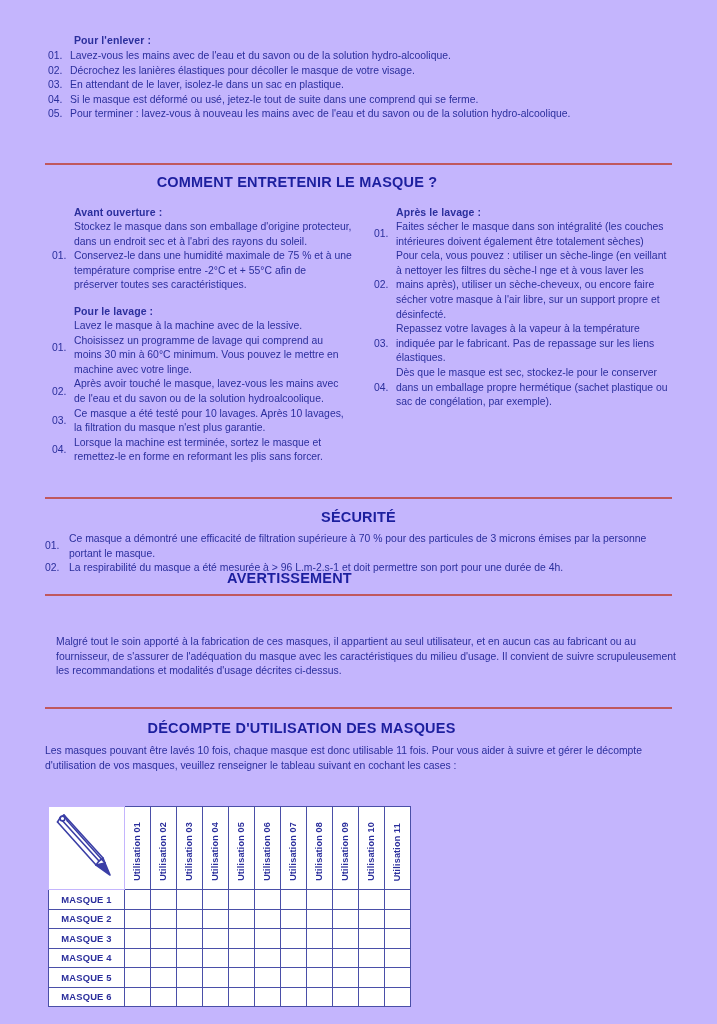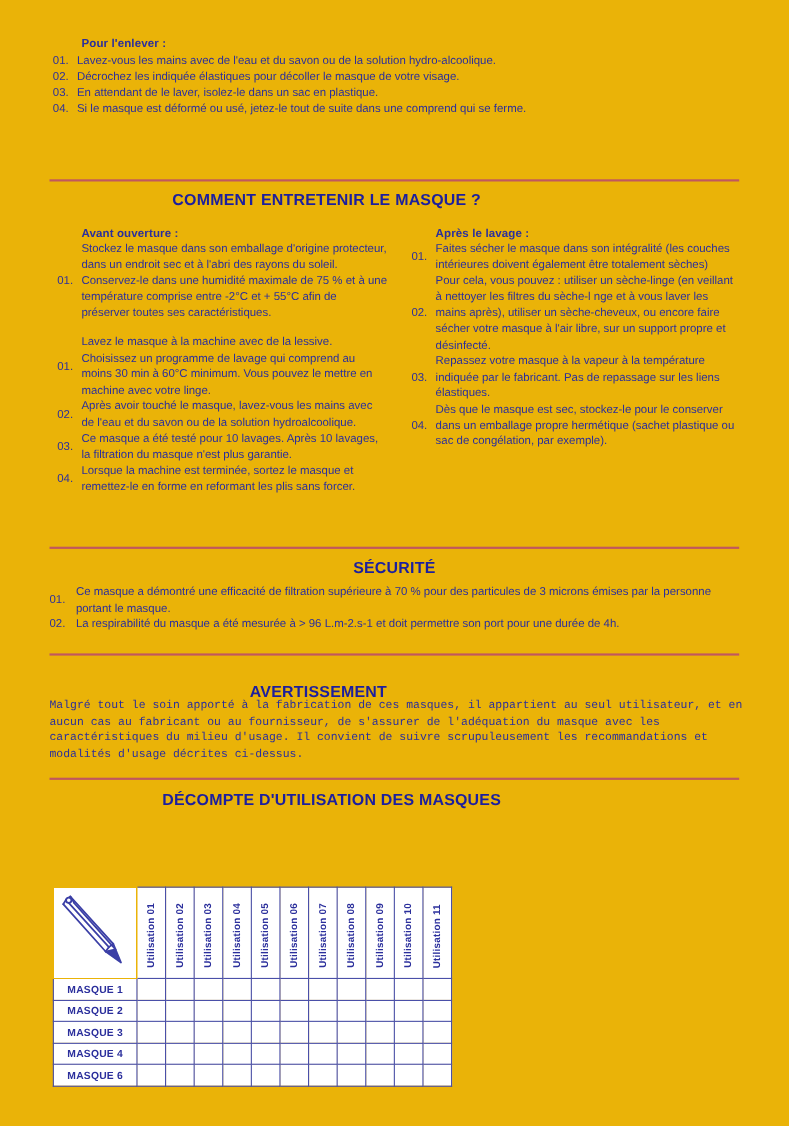--- a/index.html
+++ b/index.html
@@ -4,21 +4,21 @@
 <style>
   html, body {
     margin: 0;
     padding: 0;
     background: #ffffff;
   }
   .page {
     position: relative;
     width: 717px;
     height: 1024px;
-    background: #eab308;
+    background: #c4b5fd;
     font-family: "Liberation Sans", sans-serif;
     color: #2b2f9c;
     overflow: hidden;
   }
 
   
   .sub-head {
     font-size: 10.5px;
     font-weight: bold;
     color: #2b2f9c;
@@ -86,22 +86,22 @@
   #col-left  { left: 52px;  top: 206px; width: 300px; }
   #col-right { left: 374px; top: 206px; width: 300px; }
   .col .sub-head { margin-left: 22px; }
   .col .group + .group { margin-top: 12px; }
 
   #div-2 { top: 497px; }
   #title-securite { left: 0; top: 509px; width: 717px; }
   #block-securite { left: 45px; top: 532px; width: 630px; }
 
   #div-3 { top: 594px; }
-  #title-avert { left: 0; top: 622px; width: 579px; }
-  #block-avert { left: 45px; top: 635px; width: 632px; font-family: Liberation Mono, monospace; }
+  #title-avert { left: 0; top: 570px; width: 579px; }
+  #block-avert { left: 56px; top: 635px; width: 632px; }
 
   #div-4 { top: 707px; }
   #title-decompte { left: 0; top: 720px; width: 603px; }
   #block-decompte-intro { left: 45px; top: 744px; width: 632px; }
 
   
   #table-wrap { left: 48px; top: 806px; }
   table.usage-table {
     border-collapse: collapse;
     table-layout: fixed;
@@ -163,29 +163,33 @@
 
   <div class="block" id="block-enlever">
     <div class="sub-head">Pour l'enlever :</div>
     <ol class="num-list">
       <li>
         <span class="num">01.</span>
         <span class="txt">Lavez-vous les mains avec de l'eau et du savon ou de la solution hydro-alcoolique.</span>
       </li>
       <li>
         <span class="num">02.</span>
-        <span class="txt">Décrochez les indiquée élastiques pour décoller le masque de votre visage.</span>
+        <span class="txt">Décrochez les lanières élastiques pour décoller le masque de votre visage.</span>
       </li>
       <li>
         <span class="num">03.</span>
         <span class="txt">En attendant de le laver, isolez-le dans un sac en plastique.</span>
       </li>
       <li>
         <span class="num">04.</span>
         <span class="txt">Si le masque est déformé ou usé, jetez-le tout de suite dans une comprend qui se ferme.</span>
+      </li>
+      <li>
+        <span class="num">05.</span>
+        <span class="txt">Pour terminer : lavez-vous à nouveau les mains avec de l'eau et du savon ou de la solution hydro-alcoolique.</span>
       </li>
     </ol>
   </div>
 
   <div class="divider" id="div-1"></div>
 
   <div class="block" id="title-entretien">
     <div class="section-title">COMMENT ENTRETENIR LE MASQUE ?</div>
   </div>
 
@@ -195,20 +199,21 @@
       <div class="sub-head">Avant ouverture :</div>
       <ol class="num-list">
         <li>
           <span class="num">01.</span>
           <span class="txt">Stockez le masque dans son emballage d'origine protecteur, dans un endroit sec et à l'abri des rayons du soleil. Conservez-le dans une humidité maximale de 75 % et à une température comprise entre -2°C et + 55°C afin de préserver toutes ses caractéristiques.</span>
         </li>
       </ol>
     </div>
 
     <div class="group">
+      <div class="sub-head">Pour le lavage :</div>
       <ol class="num-list">
         <li>
           <span class="num">01.</span>
           <span class="txt">Lavez le masque à la machine avec de la lessive. Choisissez un programme de lavage qui comprend au moins 30 min à 60°C minimum. Vous pouvez le mettre en machine avec votre linge.</span>
         </li>
         <li>
           <span class="num">02.</span>
           <span class="txt">Après avoir touché le masque, lavez-vous les mains avec de l'eau et du savon ou de la solution hydroalcoolique.</span>
         </li>
         <li>
@@ -231,21 +236,21 @@
         <li>
           <span class="num">01.</span>
           <span class="txt">Faites sécher le masque dans son intégralité (les couches intérieures doivent également être totalement sèches)</span>
         </li>
         <li>
           <span class="num">02.</span>
           <span class="txt">Pour cela, vous pouvez : utiliser un sèche-linge (en veillant à nettoyer les filtres du sèche-l nge et à vous laver les mains après), utiliser un sèche-cheveux, ou encore faire sécher votre masque à l'air libre, sur un support propre et désinfecté.</span>
         </li>
         <li>
           <span class="num">03.</span>
-          <span class="txt">Repassez votre masque à la vapeur à la température indiquée par le fabricant. Pas de repassage sur les liens élastiques.</span>
+          <span class="txt">Repassez votre lavages à la vapeur à la température indiquée par le fabricant. Pas de repassage sur les liens élastiques.</span>
         </li>
         <li>
           <span class="num">04.</span>
           <span class="txt">Dès que le masque est sec, stockez-le pour le conserver dans un emballage propre hermétique (sachet plastique ou sac de congélation, par exemple).</span>
         </li>
       </ol>
     </div>
   </div>
 
   <div class="divider" id="div-2"></div>
@@ -272,20 +277,23 @@
     <div class="section-title">AVERTISSEMENT</div>
   </div>
   <div class="block" id="block-avert">
     <p class="para">Malgré tout le soin apporté à la fabrication de ces masques, il appartient au seul utilisateur, et en aucun cas au fabricant ou au fournisseur, de s'assurer de l'adéquation du masque avec les caractéristiques du milieu d'usage. Il convient de suivre scrupuleusement les recommandations et modalités d'usage décrites ci-dessus.</p>
   </div>
 
   <div class="divider" id="div-4"></div>
 
   <div class="block" id="title-decompte">
     <div class="section-title">DÉCOMPTE D'UTILISATION DES MASQUES</div>
+  </div>
+  <div class="block" id="block-decompte-intro">
+    <p class="para">Les masques pouvant être lavés 10 fois, chaque masque est donc utilisable 11 fois. Pour vous aider à suivre et gérer le décompte d'utilisation de vos masques, veuillez renseigner le tableau suivant en cochant les cases :</p>
   </div>
 
   <div class="block" id="table-wrap">
     <table class="usage-table">
       <thead>
         <tr>
           <th class="corner-cell">
             <span class="pencil">
               <svg width="66" height="70" viewBox="0 0 66 70" xmlns="http://www.w3.org/2000/svg">
                 <g stroke="#3b3fa6" stroke-width="1.6" fill="none" stroke-linecap="round" stroke-linejoin="round">
@@ -365,20 +373,34 @@
           <td class="check-cell"></td>
           <td class="check-cell"></td>
           <td class="check-cell"></td>
           <td class="check-cell"></td>
           <td class="check-cell"></td>
           <td class="check-cell"></td>
           <td class="check-cell"></td>
           <td class="check-cell"></td>
         </tr>
         <tr>
+          <td class="row-label">MASQUE 5</td>
+          <td class="check-cell"></td>
+          <td class="check-cell"></td>
+          <td class="check-cell"></td>
+          <td class="check-cell"></td>
+          <td class="check-cell"></td>
+          <td class="check-cell"></td>
+          <td class="check-cell"></td>
+          <td class="check-cell"></td>
+          <td class="check-cell"></td>
+          <td class="check-cell"></td>
+          <td class="check-cell"></td>
+        </tr>
+        <tr>
           <td class="row-label">MASQUE 6</td>
           <td class="check-cell"></td>
           <td class="check-cell"></td>
           <td class="check-cell"></td>
           <td class="check-cell"></td>
           <td class="check-cell"></td>
           <td class="check-cell"></td>
           <td class="check-cell"></td>
           <td class="check-cell"></td>
           <td class="check-cell"></td>

